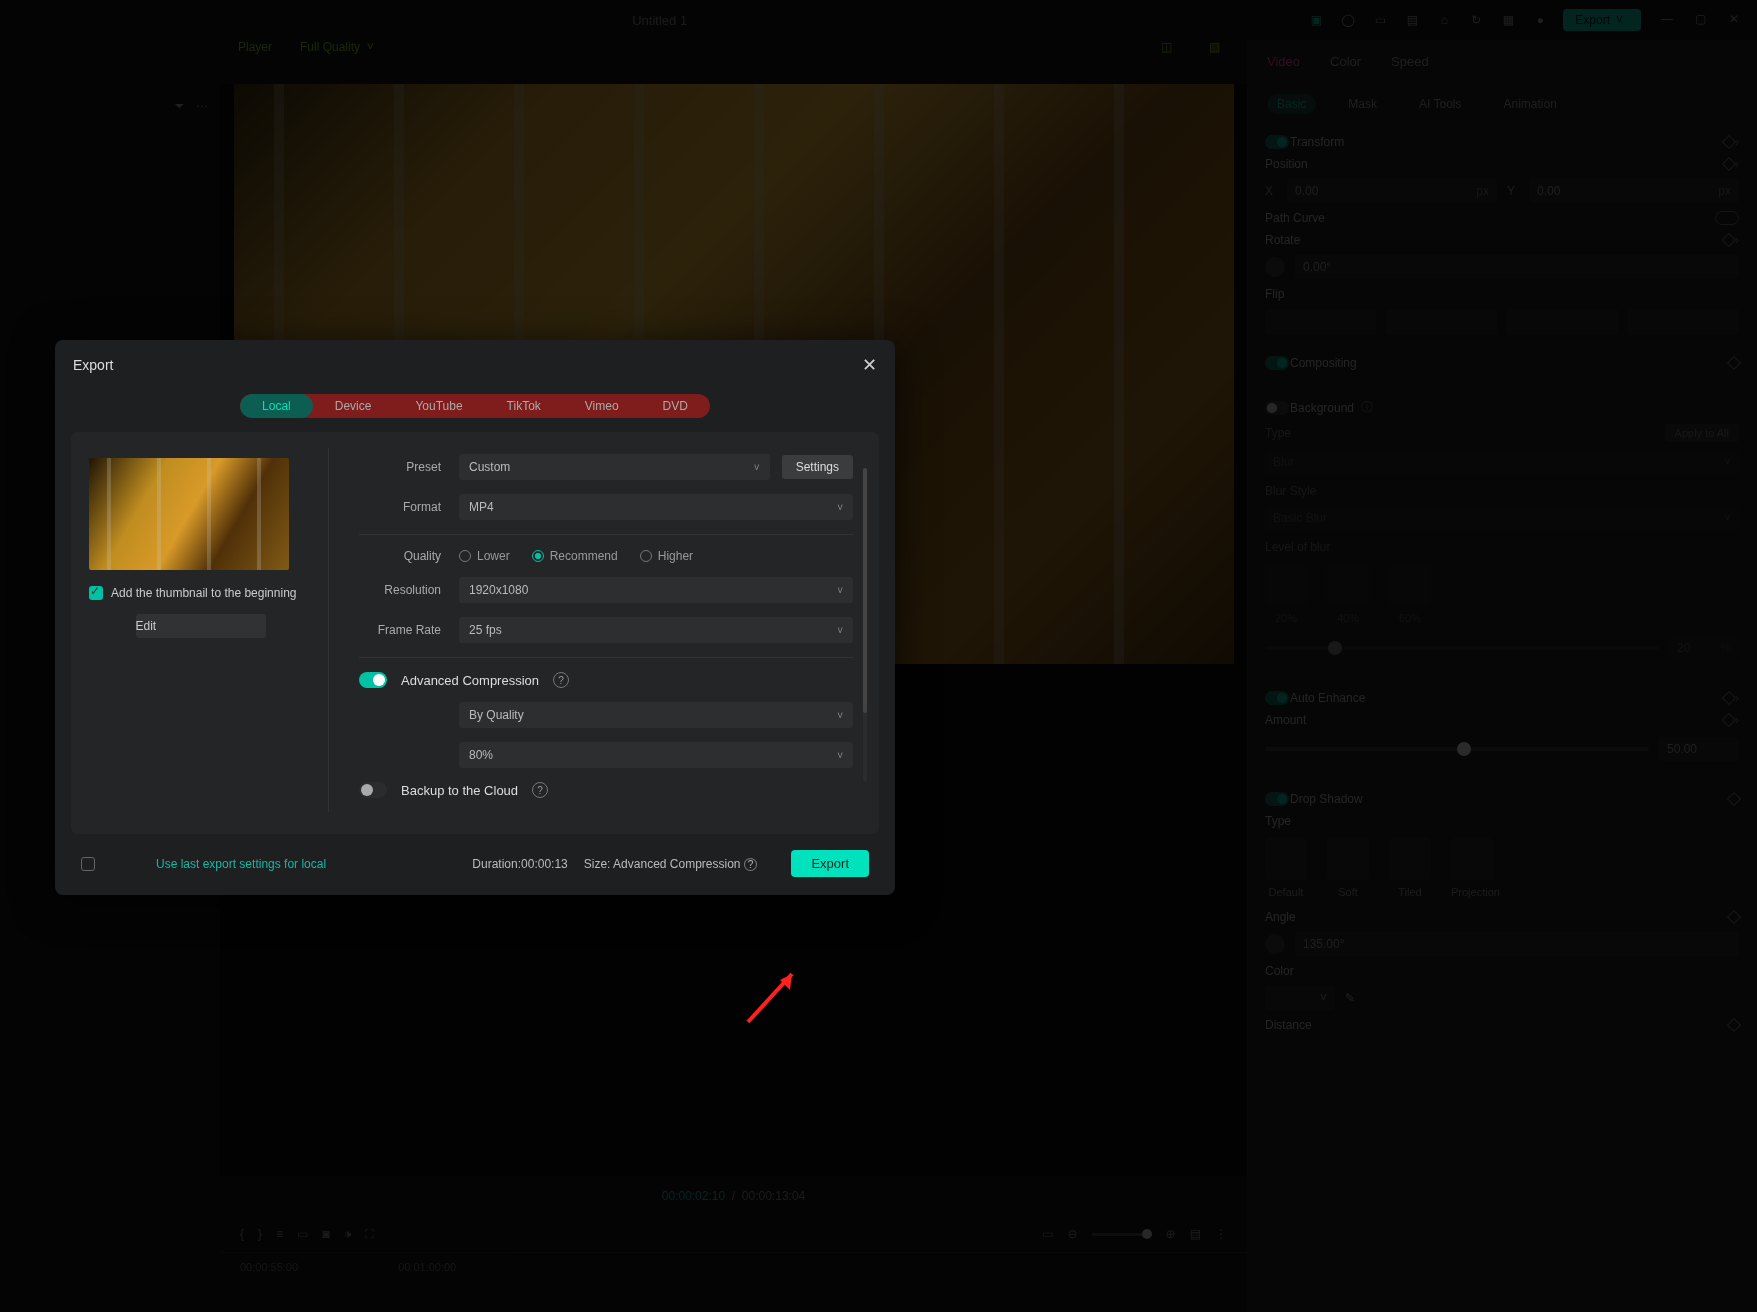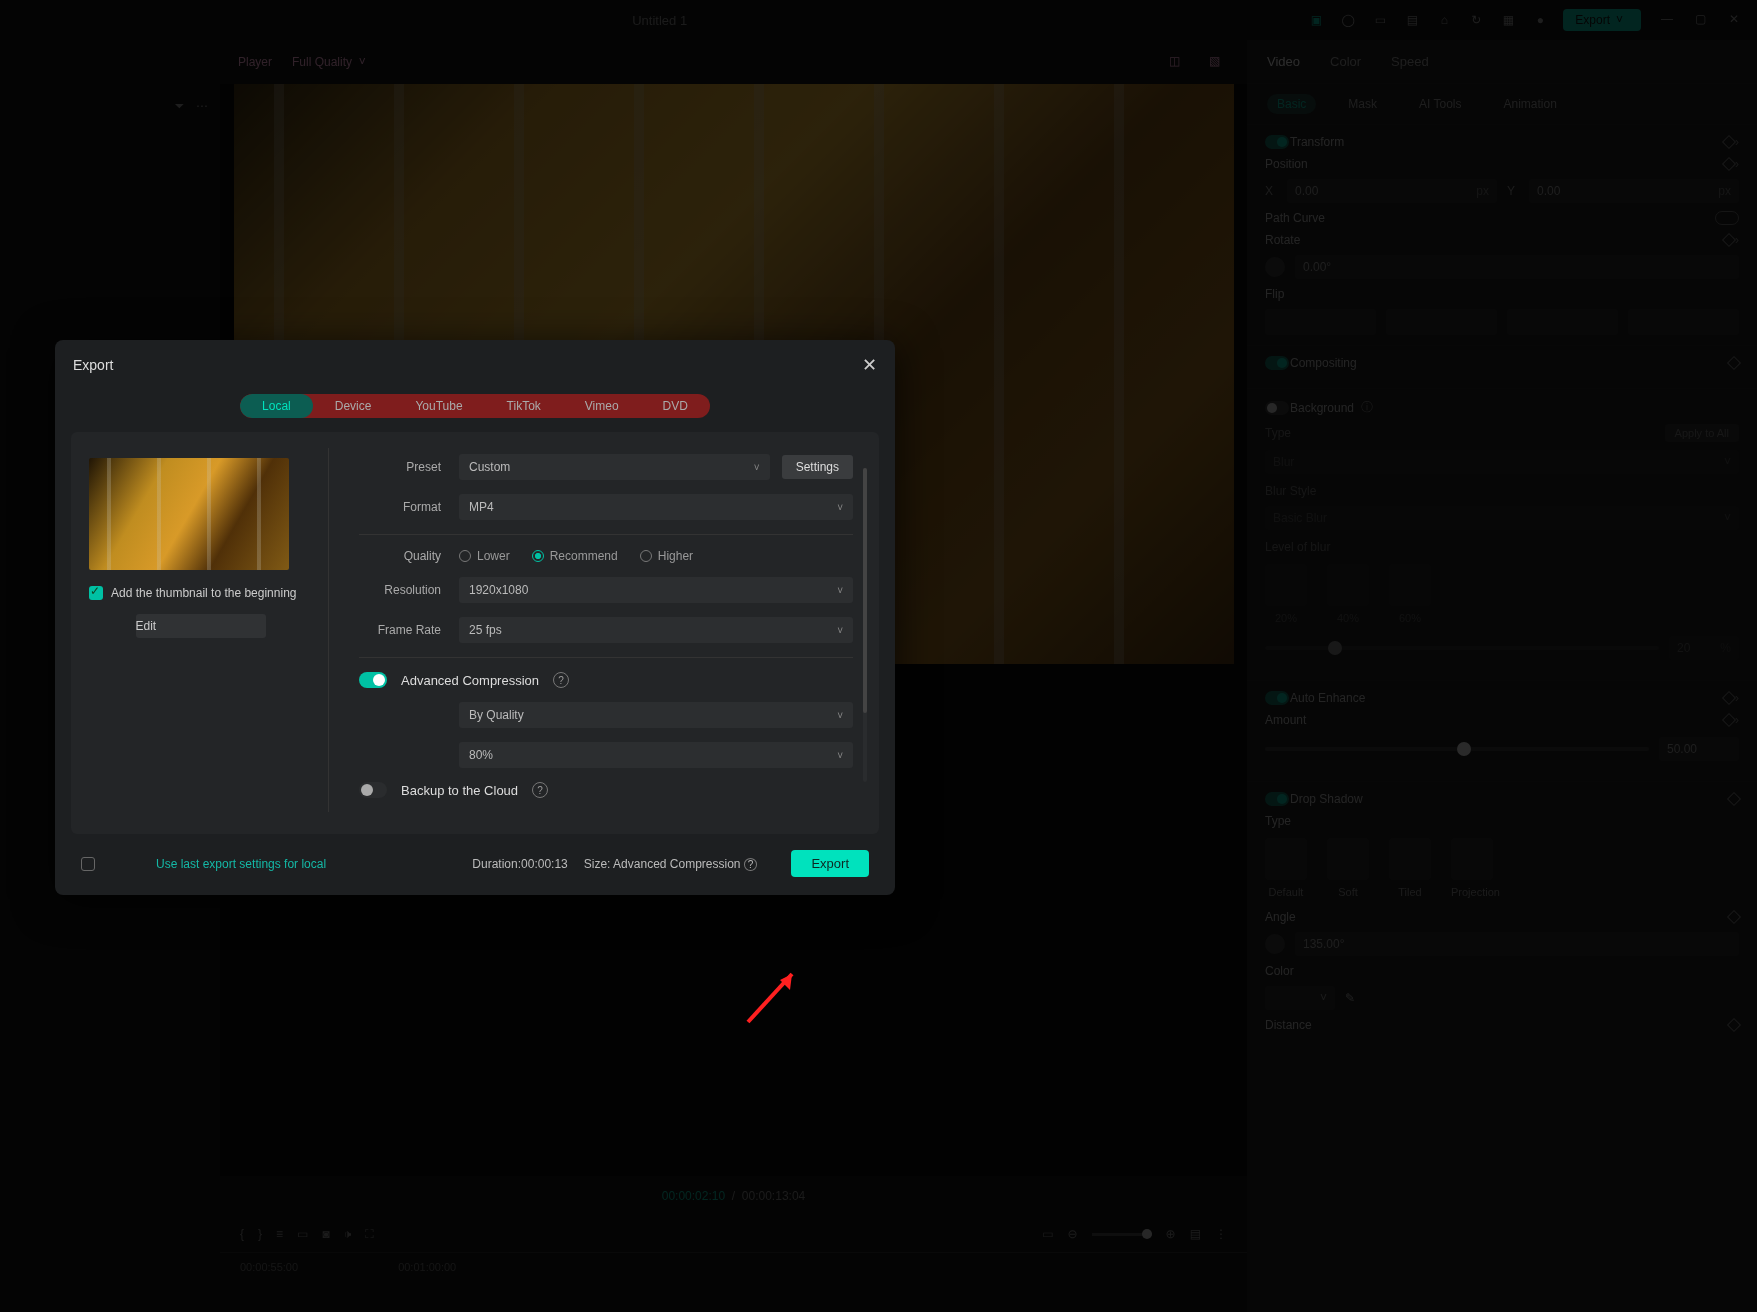--- a/index.html
+++ b/index.html
@@ -15,39 +15,39 @@
 .win-controls { display:flex; gap:18px; margin-left:20px; }
 .win-controls .wc { width:16px; height:16px; color:#999; }
 
 
 .main { display:flex; height:calc(100% - 40px); }
 .left { width:220px; background:#0a0a0a; }
 .center { flex:1; display:flex; flex-direction:column; }
 .right { width:510px; background:#141414; overflow:hidden; }
 
 
-.playerbar { height:44px; display:flex; align-items:center; padding:0 18px; gap:20px; color:#f9a8d4; font-size:12px; }
+.playerbar { height:44px; display:flex; align-items:flex-start; padding:0 18px; gap:28px; color:#84cc16; font-size:12px; }
 .playerbar .spacer { flex:1; }
 .playerbar .pico { width:20px; height:16px; }
 
 
 .preview { flex:1; background:#000; display:flex; align-items:flex-start; justify-content:center; padding:0 0 10px; }
 .preview-canvas { width:100%; max-width:1000px; height:580px; background:linear-gradient(135deg,#3a2a0a 0%,#c99020 20%,#e8b030 40%,#805010 60%,#a06a15 80%,#503008 100%); position:relative; }
 .preview-canvas::after { content:""; position:absolute; inset:0; background:repeating-linear-gradient(90deg,transparent 0 40px,rgba(210,210,200,0.25) 40px 50px,transparent 50px 120px); }
 
 
 .transport { height:40px; display:flex; align-items:center; justify-content:space-between; padding:0 20px; color:#888; font-size:12px; }
 .transport .timecode { color:#00c1a4; }
 .timeline-tools { height:36px; display:flex; align-items:center; gap:14px; padding:0 20px; color:#888; }
 .timeline { height:60px; border-top:1px solid #222; padding:8px 20px; color:#666; font-size:11px; display:flex; gap:100px; }
 
 
 .rtabs { height:44px; display:flex; align-items:center; gap:30px; padding:0 20px; border-bottom:1px solid #1d1d1d; }
 .rtabs .tab { color:#999; font-size:13px; }
-.rtabs .tab.active { color:#e5e5e5; }
+.rtabs .tab.active { color:#ec4899; }
 .rsubtabs { height:40px; display:flex; align-items:center; gap:22px; padding:0 20px; }
 .rsubtabs .stab { color:#999; font-size:12px; padding:3px 10px; border-radius:10px; }
 .rsubtabs .stab.active { background:#1b3a36; color:#00c1a4; }
 .rsection { padding:10px 18px; border-top:1px solid #1c1c1c; }
 .rsection .header { display:flex; align-items:center; gap:1px; color:#bbb; font-size:12px; margin-bottom:8px; }
 .toggle { width:24px; height:14px; border-radius:8px; background:#333; position:relative; }
 .toggle.on { background:#0b6e5f; }
 .toggle::after { content:""; position:absolute; top:2px; left:2px; width:10px; height:10px; border-radius:50%; background:#ccc; }
 .toggle.on::after { left:12px; background:#00c1a4; }
 .diamond { width:10px; height:10px; border:1px solid #777; transform:rotate(45deg); margin-left:auto; }

